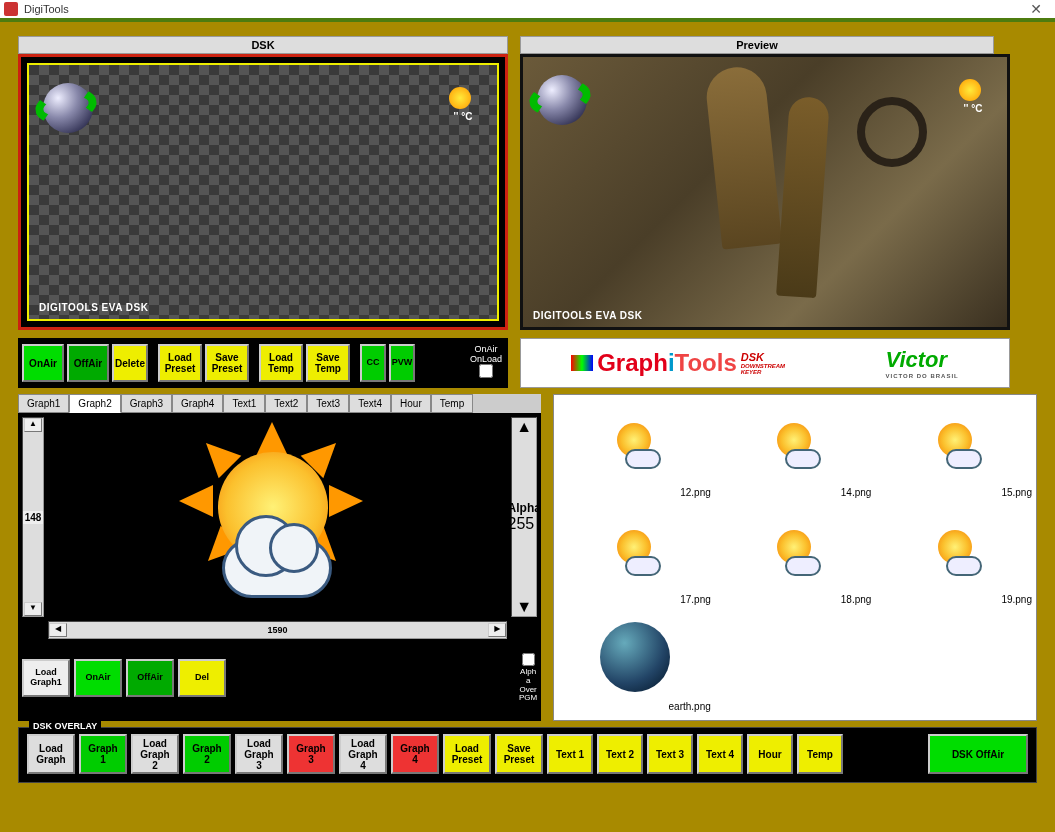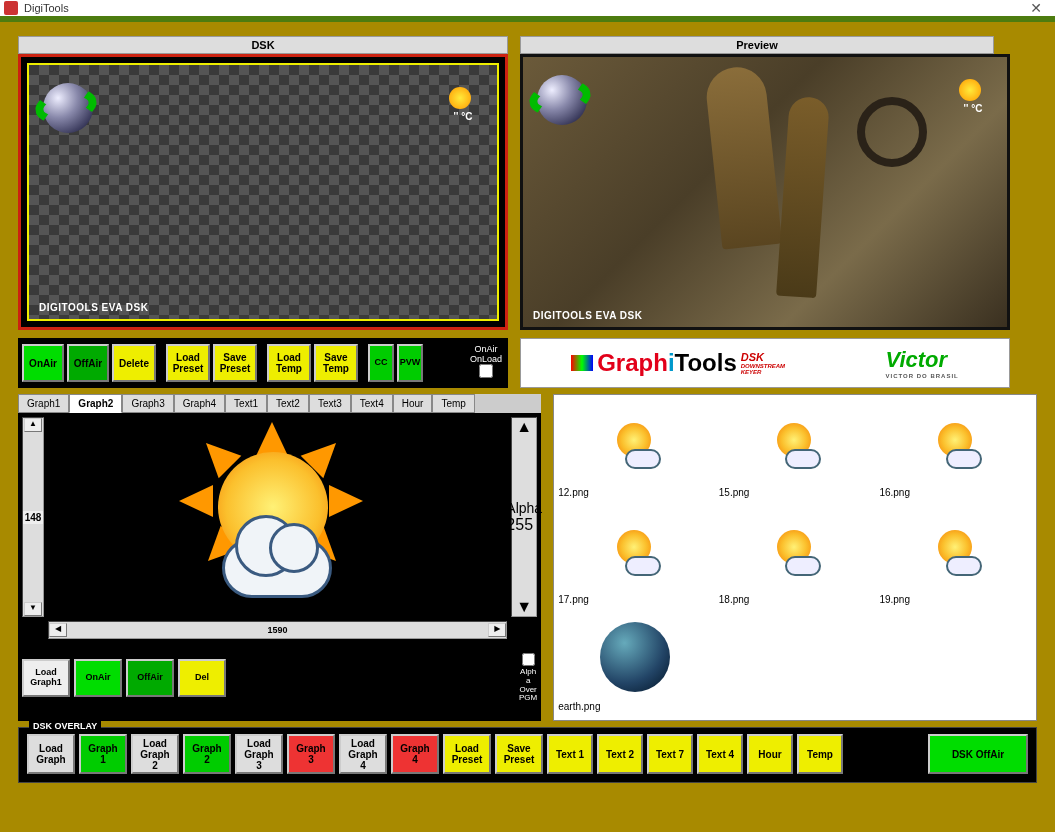--- a/index.html
+++ b/index.html
@@ -1,18 +1,18 @@
 <!DOCTYPE html>
 <html><head>
 <meta charset="utf-8">
 <style>
 * { box-sizing: border-box; margin: 0; padding: 0; font-family: "Segoe UI", Tahoma, sans-serif; }
 body { background: #fff; width: 1055px; height: 832px; overflow: hidden; }
 
-.titlebar { height: 22px; background: #fff; border-bottom: 6px solid #4d7c0f; display: flex; align-items: center; padding: 0 4px; font-size: 11px; color: #333; }
+.titlebar { height: 22px; background: #fff; border-bottom: 4px solid #4d7c0f; display: flex; align-items: center; padding: 0 4px; font-size: 11px; color: #333; }
 .titlebar .app-icon { width: 14px; height: 14px; background: #c33; border-radius: 2px; margin-right: 6px; }
 .titlebar .spacer { flex: 1; }
 .titlebar .win-btn { width: 30px; text-align: center; color: #555; font-size: 14px; cursor: pointer; }
 
 .main-frame { position: absolute; top: 22px; left: 0; right: 0; bottom: 0; background: #a88a00; padding: 14px 18px 6px 18px; }
 
 .top-row { display: flex; gap: 12px; }
 .panel-header { height: 18px; background: #ddd; font-size: 11px; font-weight: bold; text-align: center; border: 1px solid #999; display: flex; align-items: center; justify-content: center; }
 
 .dsk-panel { width: 490px; }
@@ -33,69 +33,69 @@
 
 .overlay-weather { position: absolute; width: 40px; }
 .overlay-weather .sun-mini { width: 22px; height: 22px; background: radial-gradient(#ffeb3b,#ff9800); border-radius: 50%; margin-left: 6px; }
 .overlay-weather .temp-txt { color: #fff; font-size: 10px; font-weight: bold; text-align: center; margin-top: 2px; }
 
 .mid-bar { display: flex; margin-top: 8px; gap: 12px; height: 50px; }
 .controls-left { background: #000; width: 490px; display: flex; align-items: center; padding: 4px; gap: 3px; }
 .ctl-btn { height: 38px; font-size: 10px; font-weight: bold; border: 2px outset #ccc; cursor: pointer; text-align: center; display: flex; align-items: center; justify-content: center; line-height: 1.1; }
 .ctl-green { background: #0d0; width: 42px; }
 .ctl-mgreen { background: #0a0; width: 42px; }
-.ctl-yellow { background: #ee0; width: 44px; }
+.ctl-yellow { background: #ee0; width: 36px; }
 .ctl-yellow2 { background: #ee0; width: 44px; }
 .ctl-small { background: #0c0; width: 26px; font-size: 9px; }
 .ctl-gap { width: 4px; }
 .onair-label { color: #fff; font-size: 9px; line-height: 1.1; margin-left: auto; padding-right: 2px; text-align: center; }
 .onair-chk { width: 14px; height: 14px; }
 
 .brand-bar { background: #fff; width: 490px; display: flex; align-items: center; justify-content: space-around; font-weight: bold; border: 1px solid #999; }
 .brand-digi { font-size: 24px; }
 .brand-digi .c1 { color: #e2001a; }
 .brand-digi .c2 { color: #0099cc; }
-.brand-digi .c3 { color: #000000; }
+.brand-digi .c3 { color: #ef4444; }
 .brand-dsk { font-size: 11px; color: #c00; font-style: italic; line-height: 1; }
 .brand-victor { color: #0a0; font-style: italic; font-size: 22px; font-family: cursive; }
 .brand-victor small { display: block; font-size: 6px; color: #555; letter-spacing: 1px; font-style: normal; text-align: right; }
 
 .lower-row { display: flex; margin-top: 6px; gap: 12px; }
 
 .tabs-panel { width: 530px; background: #000; }
 .tab-strip { display: flex; background: #ccc; }
 .tab { font-size: 10px; padding: 3px 8px; border: 1px solid #888; background: #ddd; cursor: pointer; }
-.tab.active { background: #fff; border-bottom: 1px solid #fff; font-weight: bold; }
+.tab.active { background: #fff; border-bottom: 1px solid #fff; font-weight: normal; }
 
 .editor-area { background: #000; padding: 4px; position: relative; height: 234px; }
 .scroll-v { position: absolute; left: 4px; top: 4px; bottom: 30px; width: 22px; background: #ddd; border: 1px inset #999; display: flex; flex-direction: column; align-items: center; justify-content: space-between; }
 .scroll-v .arrow, .scroll-h .arrow { width: 18px; height: 14px; background: #eee; border: 1px outset #ccc; font-size: 8px; text-align: center; }
 .scroll-v .val { font-size: 10px; font-weight: bold; background:#eee; padding: 1px 2px;}
 .scroll-alpha { position: absolute; right: 4px; top: 4px; bottom: 30px; width: 26px; background: #ddd; border: 1px inset #999; display: flex; flex-direction: column; align-items: center; justify-content: space-between; }
-.scroll-alpha .lbl { font-size: 14px; font-weight: normal; }
+.scroll-alpha .lbl { font-size: 12px; font-weight: bold; }
 .scroll-h { position: absolute; left: 30px; right: 34px; bottom: 8px; height: 18px; background: #ddd; border: 1px inset #999; display: flex; align-items: center; justify-content: space-between; }
 .scroll-h .val { font-size: 9px; font-weight: bold; }
 
 .canvas { position: absolute; left: 30px; right: 34px; top: 4px; bottom: 30px; background: #000; display: flex; align-items: center; justify-content: center; }
 .sun-big { width: 180px; height: 170px; position: relative; }
 .sun-core { width: 110px; height: 110px; background: radial-gradient(#fff176, #fbc02d 60%, #f57c00); border-radius: 50%; position: absolute; top: 20px; left: 30px; }
 .sun-ray { position: absolute; width: 0; height: 0; border-left: 16px solid transparent; border-right: 16px solid transparent; border-bottom: 34px solid #ff9800; }
 .r1{top:-10px;left:68px;} .r2{top:6px;left:120px;transform:rotate(45deg);} .r3{top:52px;left:142px;transform:rotate(90deg);} .r4{top:100px;left:120px;transform:rotate(135deg);} .r5{top:6px;left:14px;transform:rotate(-45deg);} .r6{top:52px;left:-8px;transform:rotate(-90deg);} .r7{top:100px;left:16px;transform:rotate(-135deg);}
 .cloud { position: absolute; bottom: 4px; left: 34px; width: 110px; height: 60px; background: #f0f4f8; border-radius: 40px; border: 3px solid #3a5a80; }
 .cloud::before { content:""; position:absolute; width:56px; height:56px; background:#f0f4f8; border:3px solid #3a5a80; border-radius:50%; top:-26px; left:10px; }
 .cloud::after { content:""; position:absolute; width:44px; height:44px; background:#f0f4f8; border:3px solid #3a5a80; border-radius:50%; top:-18px; right:10px; }
 
 .editor-btns { background: #000; padding: 6px 4px; display: flex; gap: 4px; align-items: center; }
 .editor-btns .ctl-btn { width: 48px; height: 38px; font-size: 9px; }
 .eb-white{background:#eee;} .eb-green{background:#0d0;} .eb-mgreen{background:#0a0;} .eb-yellow{background:#ee0;text-align:center;}
 .alpha-over { margin-left: auto; color: #fff; font-size: 8px; text-align: center; line-height: 1.1; }
 .alpha-over .chk { display:block; margin: 0 auto 2px;}
 
 .thumbs-panel { width: 490px; background: #fff; border: 1px solid #888; overflow-y: auto; padding: 4px 0; }
-.thumb-grid { display: grid; grid-template-columns: repeat(3,1fr); gap: 4px 0; text-align: left; }
+.thumb-grid { display: grid; grid-template-columns: repeat(3,1fr); gap: 4px 0; text-align: right; }
 .thumb { padding: 4px; cursor: pointer; }
 .thumb .pic { width: 100px; height: 80px; margin: 0 auto 4px; display:flex; align-items:center; justify-content:center; }
 .thumb .name { font-size: 10px; }
 .mini-sun { width:60px; height:60px; position:relative; }
 .mini-sun .core{width:34px;height:34px;background:radial-gradient(#fff176,#fbc02d,#f57c00);border-radius:50%;position:absolute;top:10px;left:12px;}
 .mini-cloud{width:36px;height:20px;background:#eef;border:2px solid #467;border-radius:20px;position:absolute;bottom:4px;right:4px;}
 .earth{width:70px;height:70px;background:radial-gradient(circle at 35% 30%,#6ab,#246 60%,#012);border-radius:50%;}
 
 .bottom-bar { margin-top: 6px; background: #000; border: 1px solid #444; padding: 6px 8px 8px; position: relative; }
 .bottom-bar .legend { position: absolute; top: -7px; left: 10px; background: #000; color: #fff; font-size: 9px; font-weight: bold; padding: 0 4px; }
@@ -255,30 +255,30 @@
             </div>
             <div class="name">12.png</div>
           </div>
           <div class="thumb">
             <div class="pic">
               <div class="mini-sun">
                 <div class="core"></div>
                 <div class="mini-cloud"></div>
               </div>
             </div>
+            <div class="name">14.png</div>
+          </div>
+          <div class="thumb">
+            <div class="pic">
+              <div class="mini-sun">
+                <div class="core"></div>
+                <div class="mini-cloud"></div>
+              </div>
+            </div>
             <div class="name">15.png</div>
-          </div>
-          <div class="thumb">
-            <div class="pic">
-              <div class="mini-sun">
-                <div class="core"></div>
-                <div class="mini-cloud"></div>
-              </div>
-            </div>
-            <div class="name">16.png</div>
           </div>
           <div class="thumb">
             <div class="pic">
               <div class="mini-sun">
                 <div class="core"></div>
                 <div class="mini-cloud"></div>
               </div>
             </div>
             <div class="name">17.png</div>
           </div>
@@ -318,21 +318,21 @@
         <div class="bb bb-gray">Load<br>Graph<br>2</div>
         <div class="bb bb-green">Graph<br>2</div>
         <div class="bb bb-gray">Load<br>Graph<br>3</div>
         <div class="bb bb-red">Graph<br>3</div>
         <div class="bb bb-gray">Load<br>Graph<br>4</div>
         <div class="bb bb-red">Graph<br>4</div>
         <div class="bb bb-yellow">Load<br>Preset</div>
         <div class="bb bb-yellow">Save<br>Preset</div>
         <div class="bb bb-yellow2">Text 1</div>
         <div class="bb bb-yellow2">Text 2</div>
-        <div class="bb bb-yellow2">Text 7</div>
+        <div class="bb bb-yellow2">Text 3</div>
         <div class="bb bb-yellow2">Text 4</div>
         <div class="bb bb-yellow2">Hour</div>
         <div class="bb bb-yellow2">Temp</div>
         <div class="bb bb-big-green">DSK OffAir</div>
       </div>
   </div>
 
 </div>
 
 </body></html>

